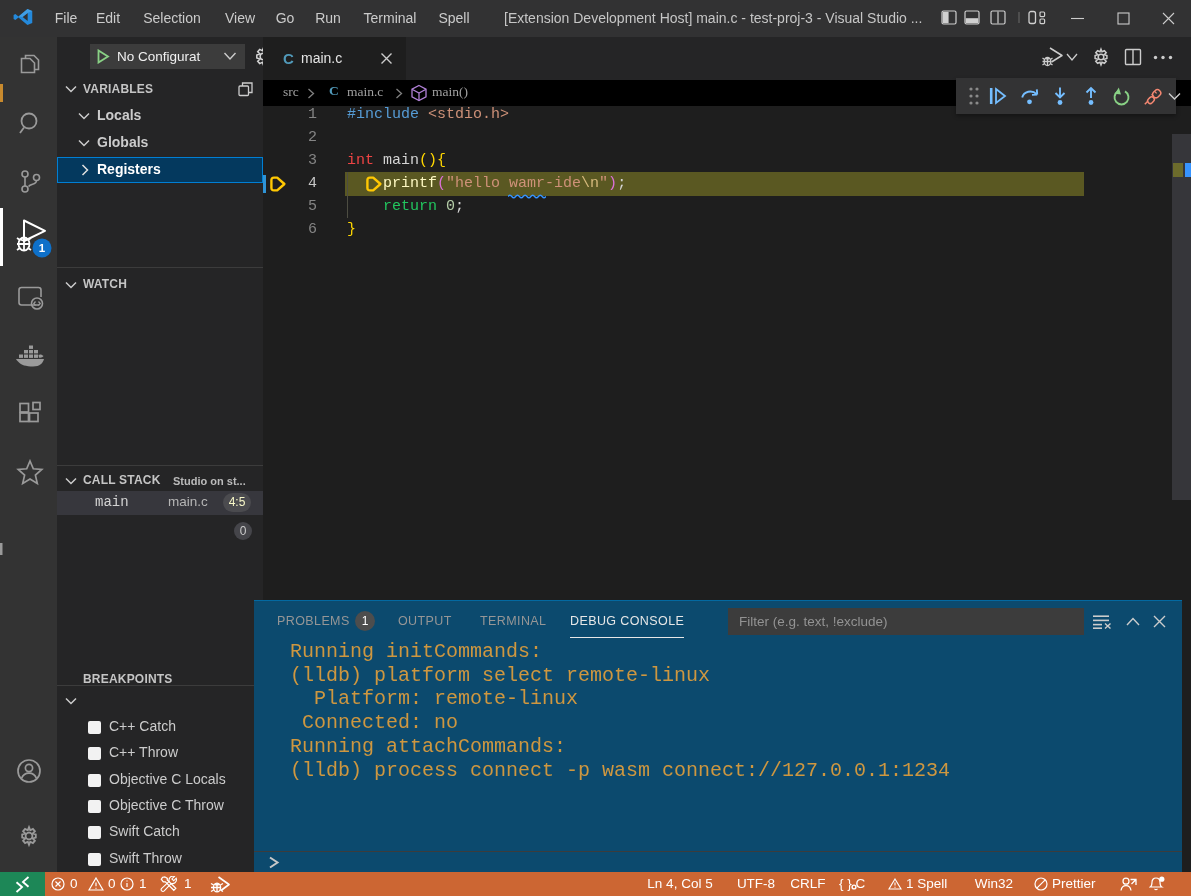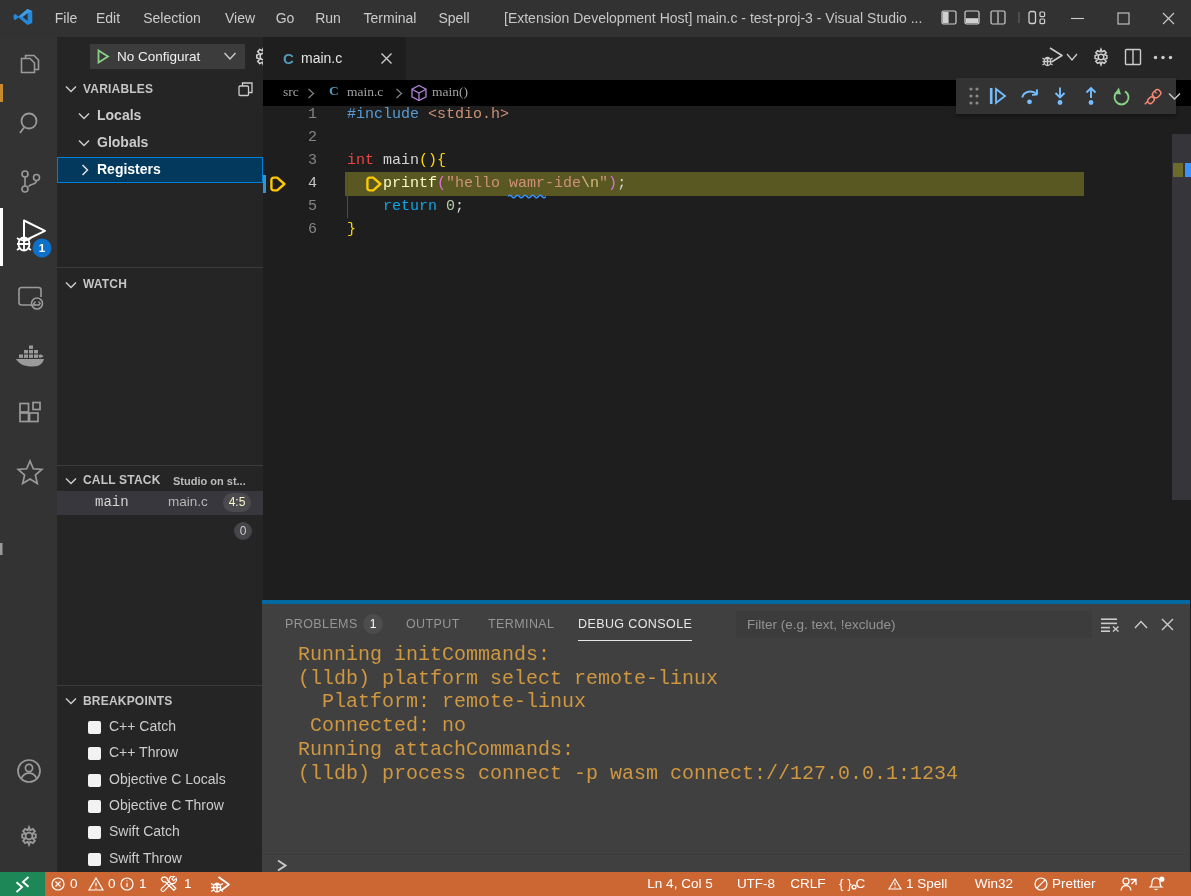--- a/index.html
+++ b/index.html
@@ -6,21 +6,21 @@
 .abs{position:absolute;}
 .mono{font-family:"Liberation Mono",monospace;}
 .cc{transform:translateX(-50%);white-space:nowrap;}
 #titlebar{left:0;top:0;width:1191px;height:37px;background:#323233;}
 #activitybar{left:0;top:37px;width:57px;height:835px;background:#333333;}
 #sidebar{left:57px;top:37px;width:206px;height:835px;background:#252526;}
 #tabstrip{left:263px;top:37px;width:928px;height:43px;background:#252526;}
 #tab1{left:263px;top:37px;width:143px;height:43px;background:#1e1e1e;}
 #breadcrumbs{left:263px;top:80px;width:928px;height:26px;background:#000000;font-family:Liberation Serif, serif;}
 #editor{left:263px;top:106px;width:928px;height:494px;background:#1e1e1e;}
-#panel{left:262px;top:600px;width:928px;height:272px;background:#404040;border-top:4px solid #0369a1;}
+#panel{left:254px;top:600px;width:928px;height:272px;background:#0c4a6e;border-top:1px solid #0369a1;}
 #statusbar{left:0;top:872px;width:1191px;height:24px;background:#CC6633;color:#ffffff;font-size:13.5px;}
 .menuitem{position:absolute;top:0;height:37px;line-height:37px;font-size:14px;color:#cbcbcb;}
 .codeline{position:absolute;left:0;width:928px;height:23px;line-height:23px;font-size:15px;white-space:pre;}
 .lnum{position:absolute;width:54px;text-align:right;color:#858585;}
 .ctext{position:absolute;left:84px;}
 .sechead{position:absolute;font-size:12px;font-weight:bold;color:#c5c5c5;letter-spacing:.2px;}
 .treeitem{position:absolute;font-size:14px;font-weight:bold;color:#cccccc;}
 .chev{position:absolute;}
 .bpitem{position:absolute;font-size:14px;color:#cccccc;}
 .bpbox{position:absolute;width:13px;height:13px;background:#f2f2f2;border-radius:2px;}
@@ -207,21 +207,21 @@
 <div class="abs" style="left:0;top:454px;width:206px;height:24px;background:#37373d;"></div>
 <span class="abs mono" style="left:38px;top:457px;font-size:14px;color:#d3d3d3;">main</span>
 <span class="abs" style="left:111px;top:457px;font-size:13.5px;color:#b5b5b5;">main.c</span>
 <div class="abs" style="left:166px;top:456px;width:28px;height:19px;background:#4b4b4f;border-radius:10px;text-align:center;line-height:19px;font-size:12px;color:#f8f8c8;">4:5</div>
 <div class="abs" style="left:177px;top:485px;width:18px;height:18px;background:#45454a;border-radius:10px;text-align:center;line-height:18px;font-size:12px;color:#cccccc;">0</div>
 
 <div class="abs" style="left:0;top:648px;width:206px;height:1px;background:#3c3c3c;"></div>
 <svg class="chev" style="left:8px;top:659px" width="12" height="10" viewBox="0 0 12 10">
       <path d="M1 2.5 L6 7.5 L11 2.5" fill="none" stroke="#cccccc" stroke-width="1.5"></path>
     </svg>
-<span class="sechead" style="left:26px;top:657px;">BREAKPOINTS</span>
+<span class="sechead" style="left:26px;top:635px;">BREAKPOINTS</span>
 <div class="bpbox" style="left:31px;top:684px;"></div>
     <span class="bpitem" style="left:52px;top:681px;">C++ Catch</span>
 <div class="bpbox" style="left:31px;top:710px;"></div>
     <span class="bpitem" style="left:52px;top:707px;">C++ Throw</span>
 <div class="bpbox" style="left:31px;top:737px;"></div>
     <span class="bpitem" style="left:52px;top:734px;">Objective C Locals</span>
 <div class="bpbox" style="left:31px;top:763px;"></div>
     <span class="bpitem" style="left:52px;top:760px;">Objective C Throw</span>
 <div class="bpbox" style="left:31px;top:789px;"></div>
     <span class="bpitem" style="left:52px;top:786px;">Swift Catch</span>
@@ -255,21 +255,21 @@
 </div>
 <div id="editor" class="abs mono">
 
 <div class="abs" style="left:82px;top:66px;width:739px;height:23.5px;background:#5a5822;"></div>
 
 <div class="abs" style="left:84px;top:66px;width:1px;height:46px;background:#4d4d42;"></div>
 <div class="codeline" style="top:-3px;"><span class="lnum">1</span><span class="ctext"><span style="color:#569cd6">#include</span> <span style="color:#ce9178">&lt;stdio.h&gt;</span></span></div>
 <div class="codeline" style="top:20px;"><span class="lnum">2</span></div>
 <div class="codeline" style="top:43px;"><span class="lnum">3</span><span class="ctext"><span style="color:#ef4444">int</span> <span style="color:#d4d4d4">main</span><span style="color:#ffd700">(){</span></span></div>
 <div class="codeline" style="top:66px;"><span class="lnum" style="color:#c6c6c6">4</span><span class="ctext">    <span style="color:#fef9c3">printf</span><span style="color:#da70d6">(</span><span style="color:#ce9178">"hello wamr-ide</span><span style="color:#d7ba7d">\n</span><span style="color:#ce9178">"</span><span style="color:#da70d6">)</span><span style="color:#d4d4d4">;</span></span></div>
-<div class="codeline" style="top:89px;"><span class="lnum">5</span><span class="ctext">    <span style="color:#0ea5e9">return</span> <span style="color:#b5cea8">0</span><span style="color:#d4d4d4">;</span></span></div>
+<div class="codeline" style="top:89px;"><span class="lnum">5</span><span class="ctext">    <span style="color:#22c55e">return</span> <span style="color:#b5cea8">0</span><span style="color:#d4d4d4">;</span></span></div>
 <div class="codeline" style="top:112px;"><span class="lnum">6</span><span class="ctext"><span style="color:#ffd700">}</span></span></div>
 
 <svg class="abs" style="left:6px;top:69px" width="18" height="18" viewBox="0 0 18 18">
       <path d="M2.4 5.2 Q2.4 2.6 5 2.6 L8.2 2.6 L15.4 9 L8.2 15.4 L5 15.4 Q2.4 15.4 2.4 12.8 Z" fill="none" stroke="#ffc803" stroke-width="2.4" stroke-linejoin="round"></path>
     </svg>
 <svg class="abs" style="left:102px;top:69px" width="18" height="18" viewBox="0 0 18 18">
       <path d="M2.4 5.2 Q2.4 2.6 5 2.6 L8.2 2.6 L15.4 9 L8.2 15.4 L5 15.4 Q2.4 15.4 2.4 12.8 Z" fill="none" stroke="#ffc803" stroke-width="2.4" stroke-linejoin="round"></path>
     </svg>
 <div class="abs" style="left:0;top:69px;width:3px;height:18px;background:#2f94d6;"></div>
 

